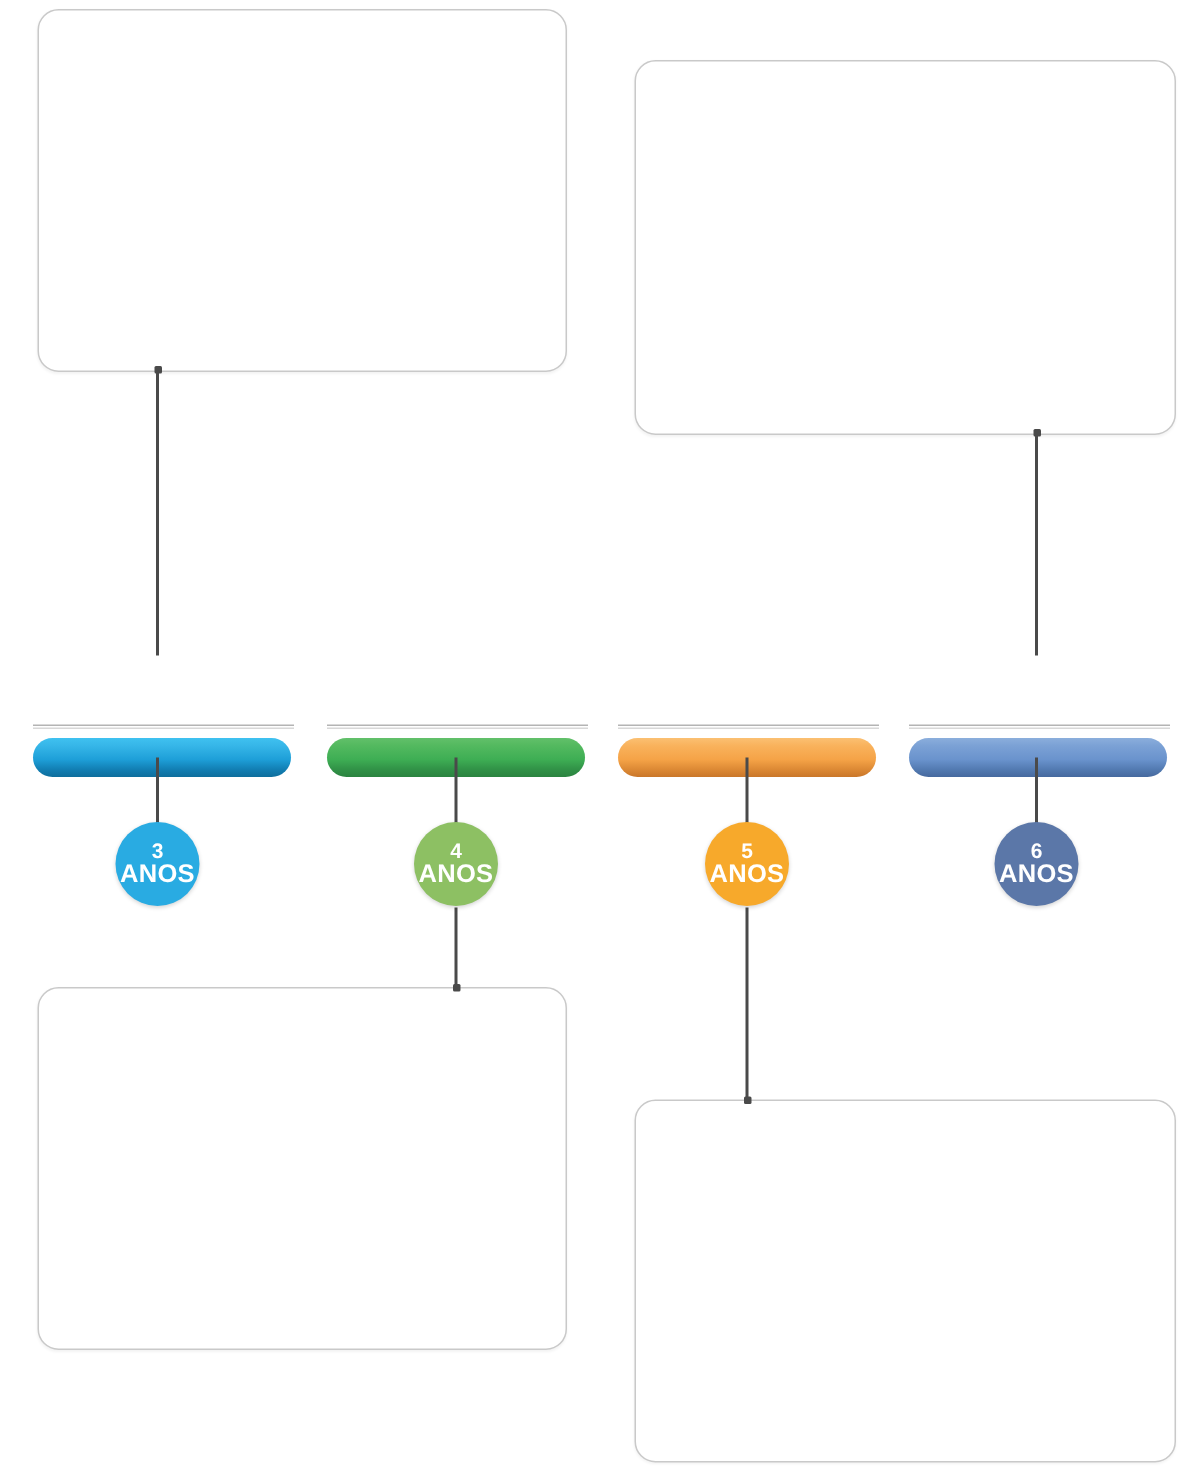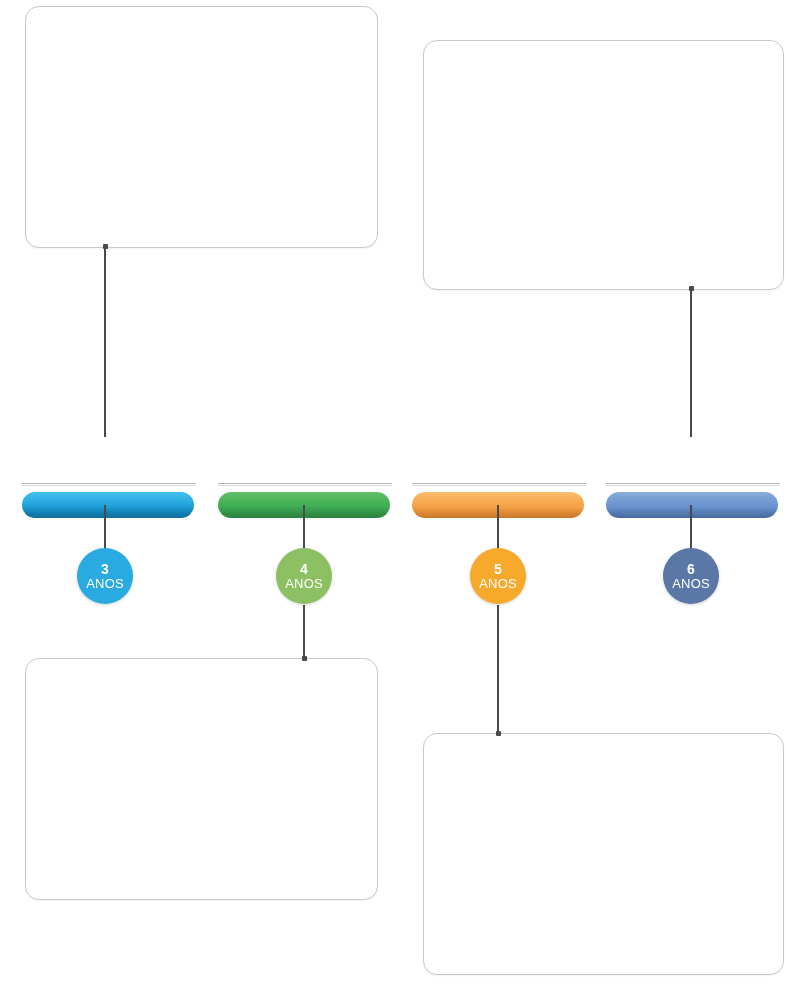--- a/index.html
+++ b/index.html
@@ -92,22 +92,22 @@
     color: #ffffff;
     line-height: 1.05;
     text-align: center;
     box-shadow: 0 1px 3px rgba(0,0,0,0.18);
   }
   .year-num {
     font-size: 14px;
     font-weight: bold;
   }
   .year-unit {
-    font-size: 13px;
-    font-weight: normal;
+    font-size: 17px;
+    font-weight: bold;
     letter-spacing: 0.2px;
   }
 
   
   .edge-watermark {
     position: absolute;
     right: 1px;
     top: 474px;
     writing-mode: vertical-rl;
     font-size: 4px;

